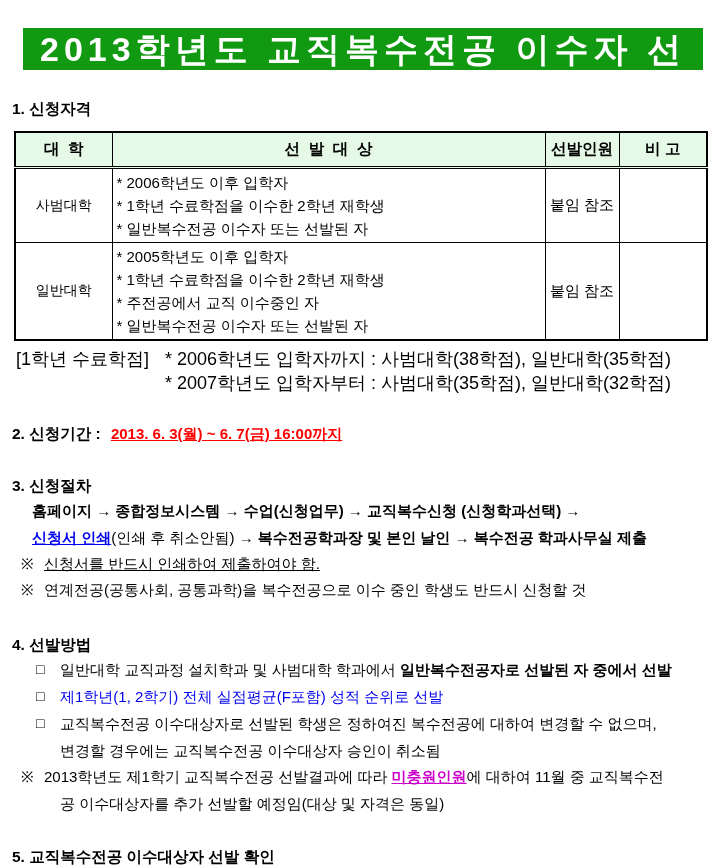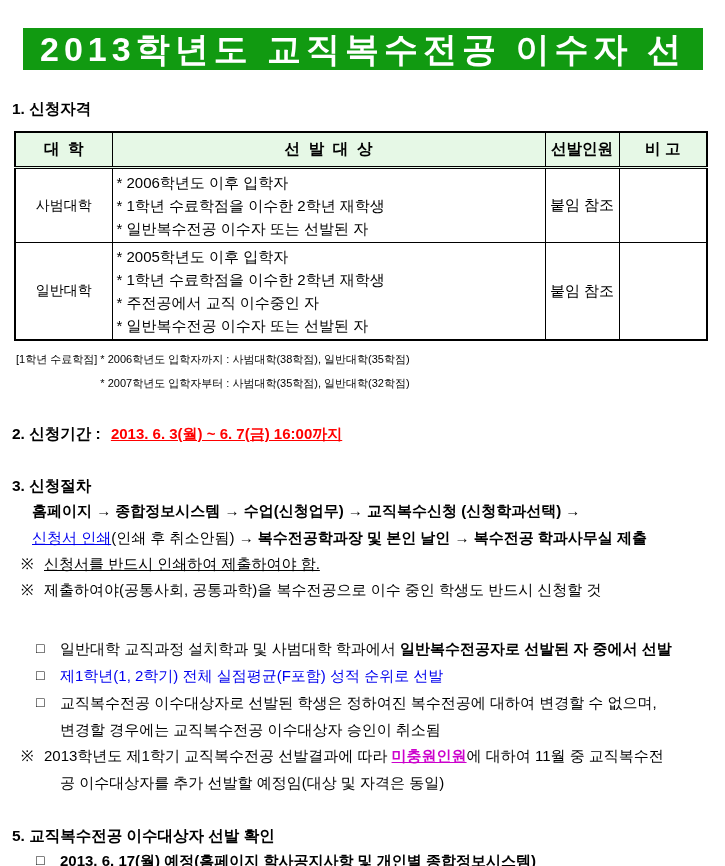--- a/index.html
+++ b/index.html
@@ -57,39 +57,39 @@
   .col-college{width:97px;}
   .col-target{width:433px;}
   .col-quota{width:74px;}
   .col-note{width:88px;}
   td.college{text-align:center;font-size:14px;}
   td.criteria{padding:6px 4px 6px 10px;}
   td.criteria div{line-height:23px;white-space:pre;}
   td.quota{text-align:center;white-space:pre;}
 
   
-  .footnote{display:flex;margin:6px 0 8px 4px;line-height:24px;font-size:11px;}
+  .footnote{display:flex;margin:6px 0 8px 4px;line-height:24px;font-size:18px;gap:11px;}
   .footnote .fn-label{white-space:pre;}
   .footnote .fn-lines div{white-space:pre;}
 
   
   .sec2{margin-top:29px;}
   .period{
     color:#FF0000;
     font-weight:bold;
     text-decoration:underline;
     margin-left:6px;
   }
 
   
   .content{margin-left:20px;line-height:26px;}
   .bold{font-weight:bold;}
   .link-blue{
     color:#0000EE;
-    font-weight:normal;
+    font-weight:bold;
     text-decoration:underline;
   }
   .ul{text-decoration:underline;}
   .note-row{display:flex;margin-left:9px;line-height:26px;}
   .note-row .mark{width:23px;flex:none;}
   .sec3{margin-top:31px;}
   .sec4{margin-top:32px;}
   .sec5{margin-top:30px;}
 
   .bullet-row{display:flex;margin-left:24px;line-height:27px;}
@@ -173,25 +173,26 @@
       <div class="flow">
         <span class="link-blue">신청서 인쇄</span><span>(인쇄 후 취소안됨)</span><span class="bold"> → 복수전공학과장 및 본인 날인 → 복수전공 학과사무실 제출</span>
       </div>
     </div>
     <div class="note-row">
       <span class="mark">※</span>
       <span class="ul">신청서를 반드시 인쇄하여 제출하여야 함.</span>
     </div>
     <div class="note-row">
       <span class="mark">※</span>
-      <span>제출하여야(공통사회, 공통과학)을 복수전공으로 이수 중인 학생도 반드시 신청할 것</span>
+      <span>연계전공(공통사회, 공통과학)을 복수전공으로 이수 중인 학생도 반드시 신청할 것</span>
     </div>
   </div>
 
   <div class="sec4">
+    <div class="sec-heading">4. 선발방법</div>
     <div class="bullet-row">
       <span class="bmark">□</span>
       <span>
         <span>일반대학 교직과정 설치학과 및 사범대학 학과에서 </span><span class="bold">일반복수전공자로 선발된 자 중에서 선발</span>
       </span>
     </div>
     <div class="bullet-row">
       <span class="bmark">□</span>
       <span class="blue-text">제1학년(1, 2학기) 전체 실점평균(F포함) 성적 순위로 선발</span>
     </div>

